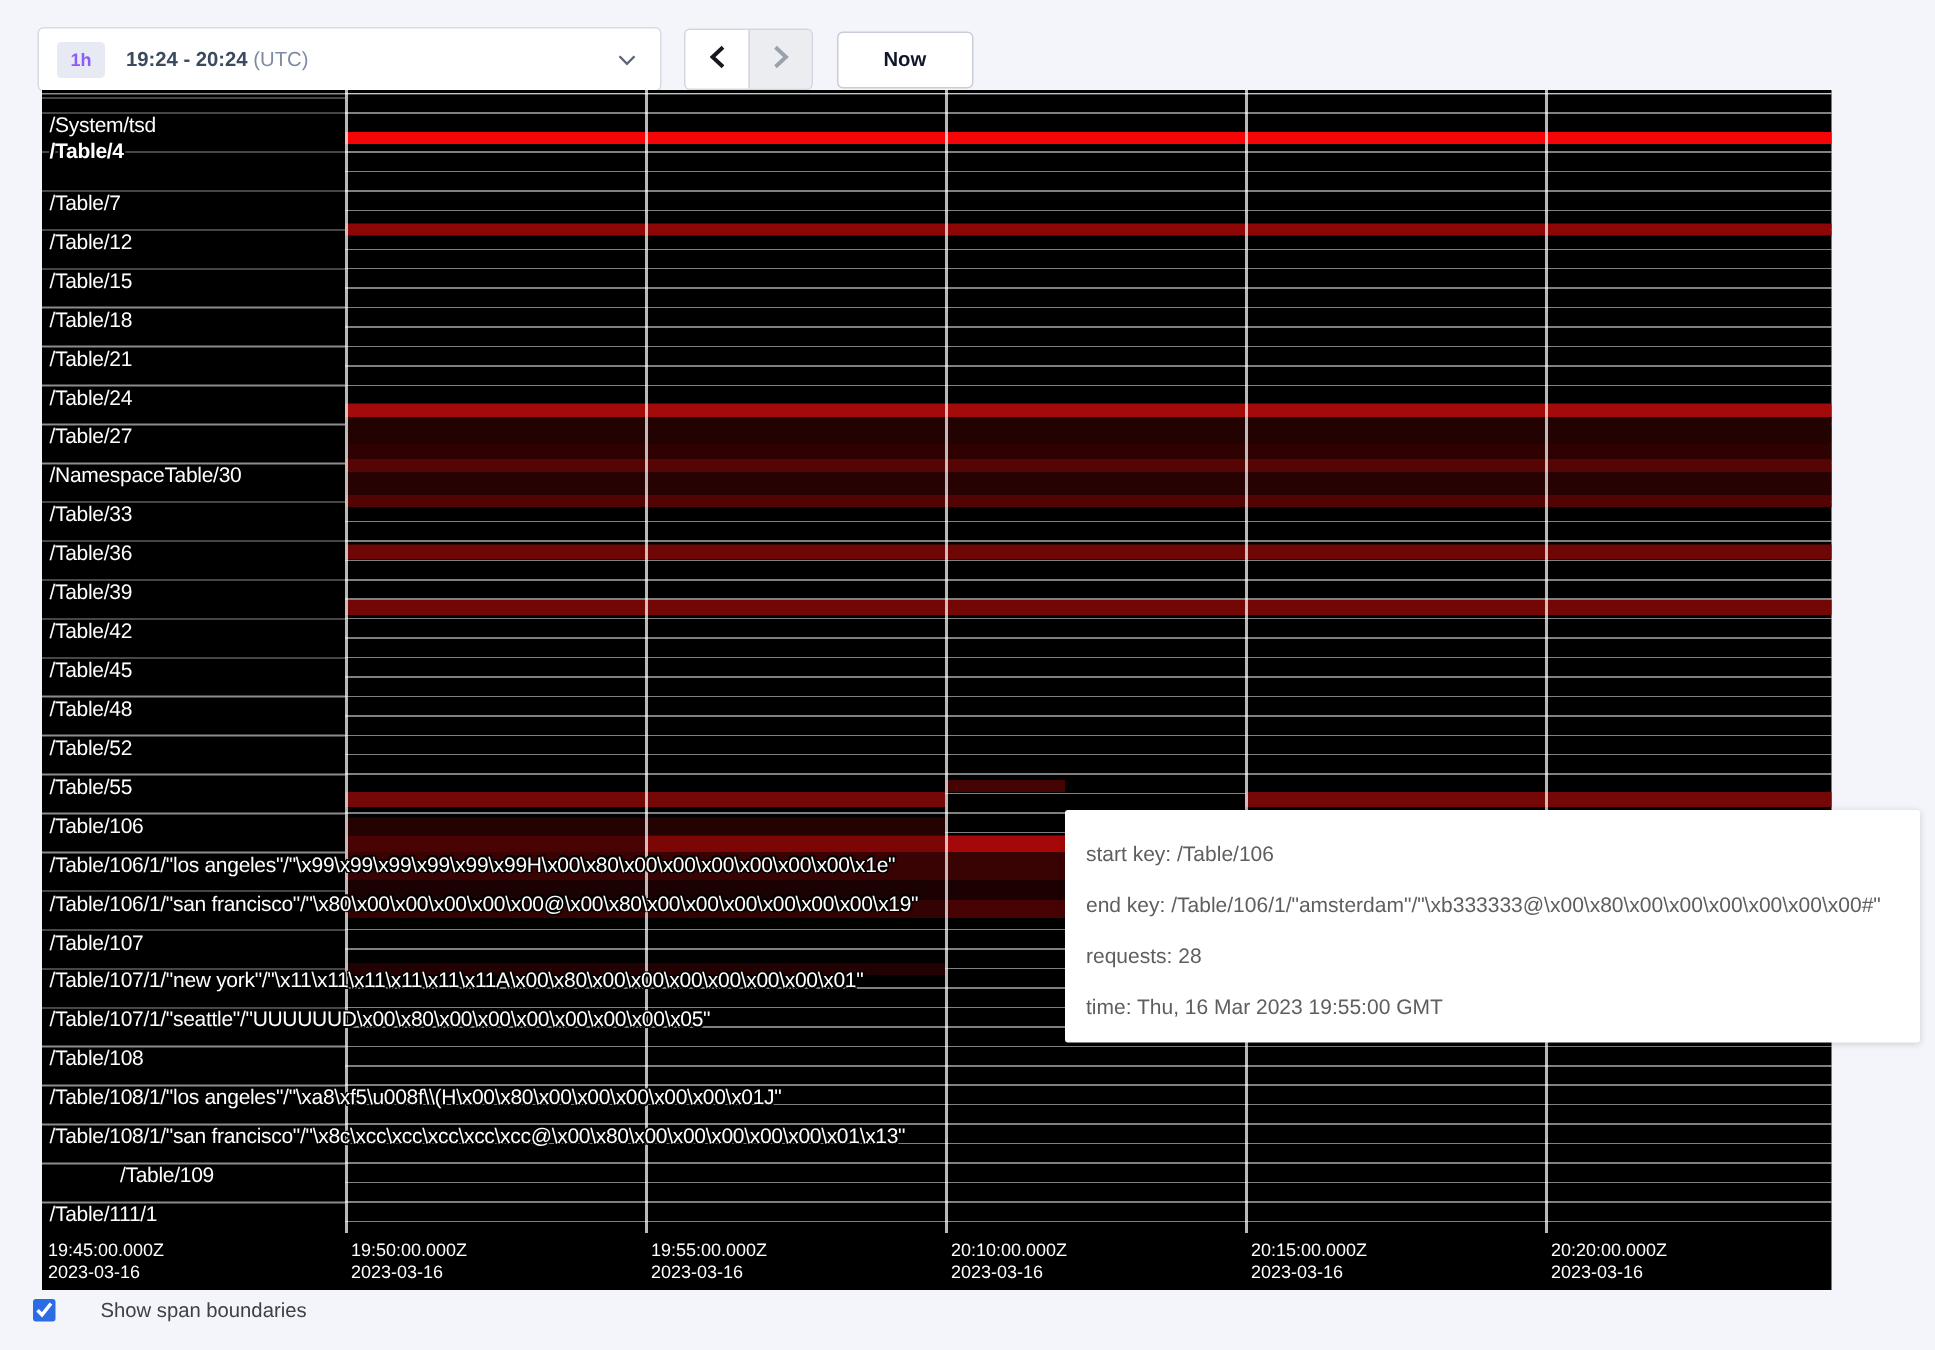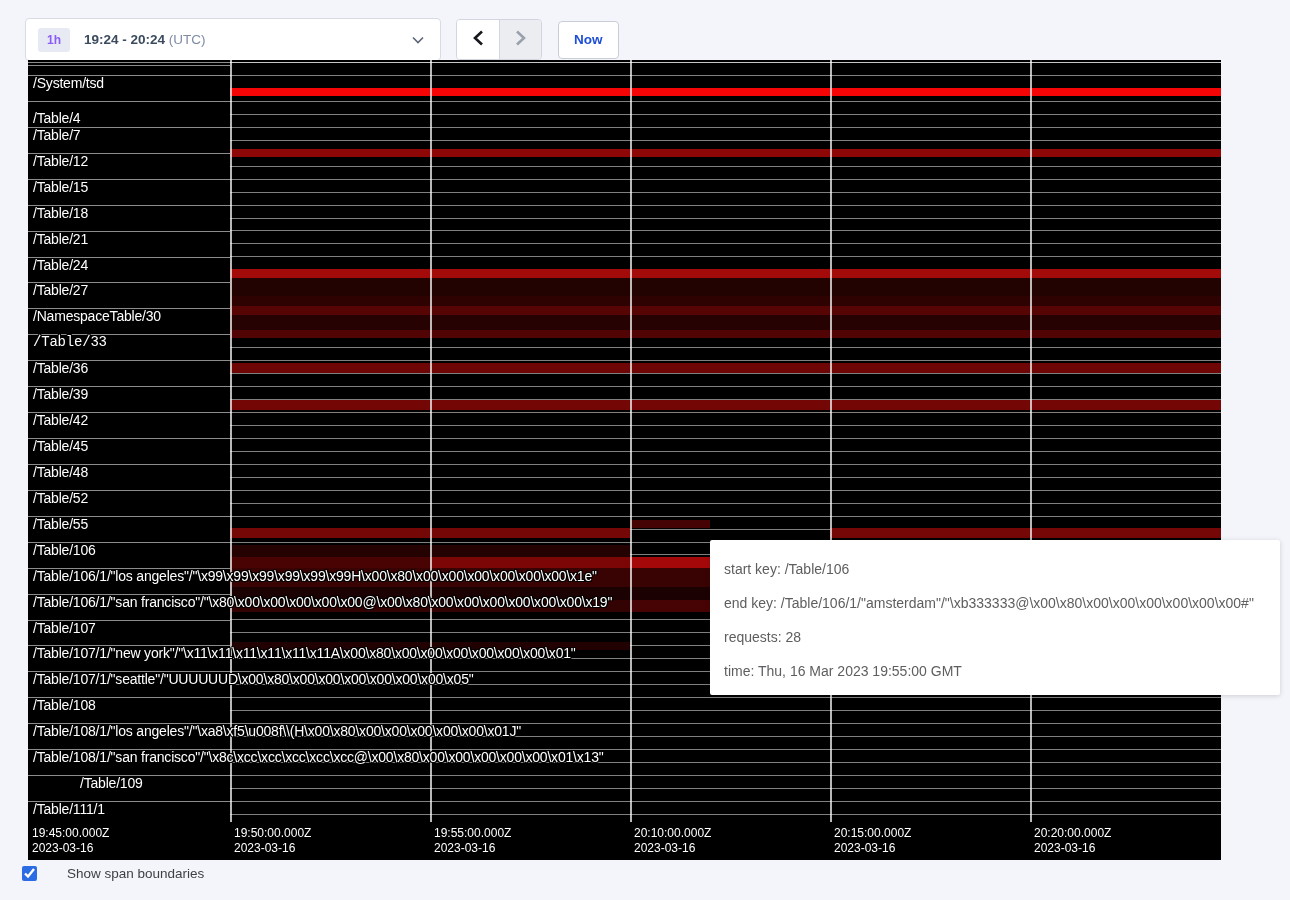--- a/index.html
+++ b/index.html
@@ -20,23 +20,23 @@
     border-radius:3px; padding:5px 9px; margin-right:14px;
   }
   .range-text { font-size:13.5px; color:#3b4a5e; font-weight:bold; white-space:nowrap; }
   .range-text .tz { font-weight:normal; color:#7e8ba3; }
   .select-chevron { position:absolute; right:16px; top:50%; transform:translateY(-50%); display:flex; }
   .nav-group { display:flex; margin-left:15px; border:1px solid #d3d6e0; border-radius:4px; overflow:hidden; height:41px; align-self:center; }
   .nav-btn { width:42px; border:none; background:#fff; display:flex; align-items:center; justify-content:center; cursor:pointer; }
   .nav-btn + .nav-btn { border-left:1px solid #d3d6e0; }
   .nav-btn.disabled { background:#ebedf1; cursor:default; }
   .now-btn {
-    margin-left:16px; align-self:center; height:38px; padding:0 15px;
+    margin-left:16px; align-self:center; height:38px; padding:0 30px;
     background:#fff; border:1px solid #c9cdd8; border-radius:4px;
-    font-size:13.5px; font-weight:bold; color:#1d4ed8; cursor:pointer;
+    font-size:13.5px; font-weight:bold; color:#0f172a; cursor:pointer;
     font-family:"Liberation Sans","DejaVu Sans",sans-serif;
   }
   
   .kv-canvas { position:absolute; left:28px; top:60px; width:1193px; height:800px; background:#000; }
   .lines-left, .lines-main { position:absolute; top:0; height:762px; pointer-events:none; }
   .lines-left {
     left:0; width:202px;
     background:repeating-linear-gradient(to bottom, rgba(255,255,255,.55) 0 1px, transparent 1px 25.93px);
     background-position:0 15px;
   }
@@ -130,30 +130,30 @@
     </div>
   <div id="vgrids">
       <div class="vgrid" style="left: 202px;"></div>
       <div class="vgrid" style="left: 402px;"></div>
       <div class="vgrid" style="left: 602px;"></div>
       <div class="vgrid" style="left: 802px;"></div>
       <div class="vgrid" style="left: 1002px;"></div>
     </div>
   <div id="rowlabels">
       <div class="row-label" style="top: 23px;">/System/tsd</div>
-      <div class="row-label" style="top: 58px;">/Table/4</div>
+      <div class="row-label" style="top: 40px; font-weight: bold;">/Table/4</div>
       <div class="row-label" style="top: 74.86px;">/Table/7</div>
       <div class="row-label" style="top: 100.79px;">/Table/12</div>
       <div class="row-label" style="top: 126.72px;">/Table/15</div>
       <div class="row-label" style="top: 152.65px;">/Table/18</div>
       <div class="row-label" style="top: 178.58px;">/Table/21</div>
       <div class="row-label" style="top: 204.51px;">/Table/24</div>
       <div class="row-label" style="top: 230.44px;">/Table/27</div>
       <div class="row-label" style="top: 256.37px;">/NamespaceTable/30</div>
-      <div class="row-label" style="top: 282.3px; font-family: Liberation Mono, monospace;">/Table/33</div>
+      <div class="row-label" style="top: 282.3px;">/Table/33</div>
       <div class="row-label" style="top: 308.23px;">/Table/36</div>
       <div class="row-label" style="top: 334.16px;">/Table/39</div>
       <div class="row-label" style="top: 360.09px;">/Table/42</div>
       <div class="row-label" style="top: 386.02px;">/Table/45</div>
       <div class="row-label" style="top: 411.95px;">/Table/48</div>
       <div class="row-label" style="top: 437.88px;">/Table/52</div>
       <div class="row-label" style="top: 463.81px;">/Table/55</div>
       <div class="row-label" style="top: 489.74px;">/Table/106</div>
       <div class="row-label" style="top: 515.67px;">/Table/106/1/"los angeles"/"\x99\x99\x99\x99\x99\x99H\x00\x80\x00\x00\x00\x00\x00\x00\x1e"</div>
       <div class="row-label" style="top: 541.6px;">/Table/106/1/"san francisco"/"\x80\x00\x00\x00\x00\x00@\x00\x80\x00\x00\x00\x00\x00\x00\x19"</div>

